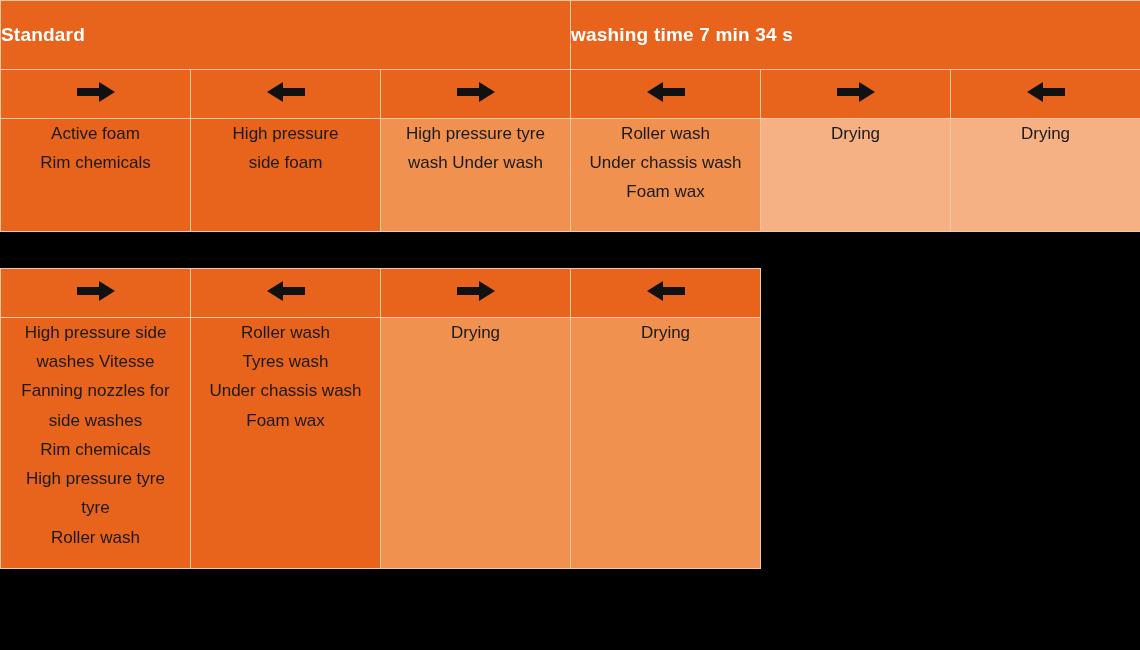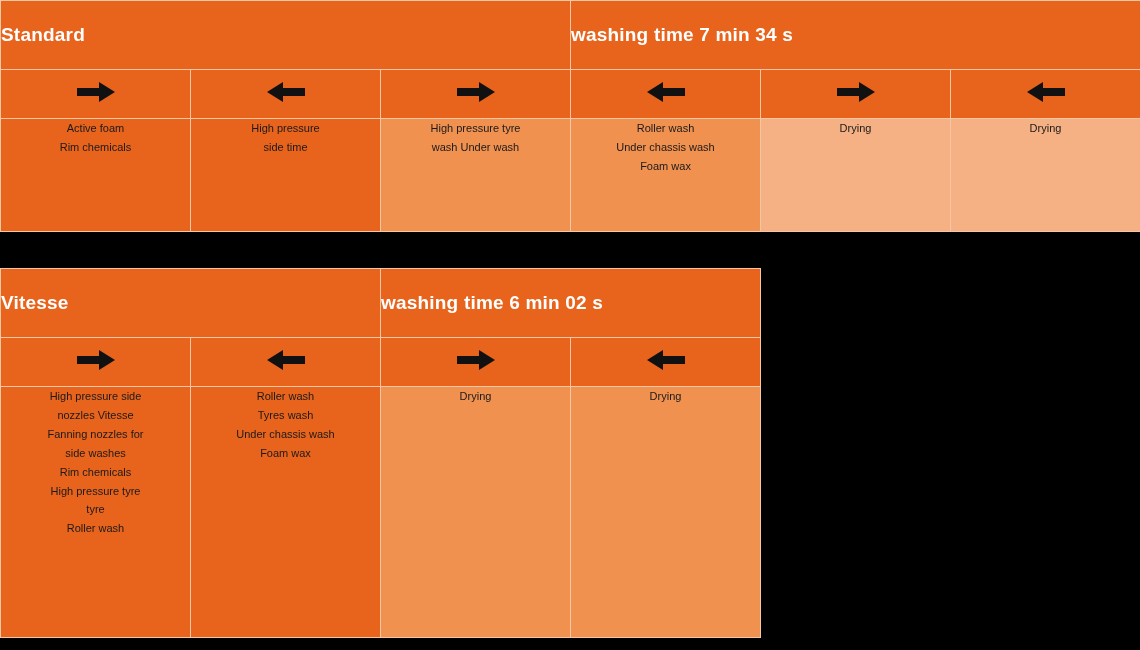--- a/index.html
+++ b/index.html
@@ -68,21 +68,21 @@
     height: 22px;
     line-height: 0;
   }
   .arrow-glyph svg { display: block; }
 
   
   .content-cell {
     vertical-align: top;
     text-align: center;
     color: #1A1A1A;
-    font-size: 11px;
+    font-size: 17px;
     line-height: 1.72;
     padding: 8px 6px 10px 6px;
   }
   .shade-dark   { background: #E8631C; }
   .shade-medium { background: #F09150; }
   .shade-light  { background: #F5B183; }
 
   .cell-line { display: block; white-space: nowrap; }
 
   
@@ -131,21 +131,21 @@
                 <path d="M40,7 L18,7 L18,1 L2,11 L18,21 L18,15 L40,15 Z" fill="#111111"></path>
               </svg></span></td>
         </tr>
       <tr id="std-content-row">
           <td class="content-cell shade-dark">
             <span class="cell-line">Active foam</span>
             <span class="cell-line">Rim chemicals</span>
           </td>
           <td class="content-cell shade-dark">
             <span class="cell-line">High pressure</span>
-            <span class="cell-line">side time</span>
+            <span class="cell-line">side foam</span>
           </td>
           <td class="content-cell shade-medium">
             <span class="cell-line">High pressure tyre</span>
             <span class="cell-line">wash Under wash</span>
           </td>
           <td class="content-cell shade-medium">
             <span class="cell-line">Roller wash</span>
             <span class="cell-line">Under chassis wash</span>
             <span class="cell-line">Foam wax</span>
           </td>
@@ -160,42 +160,38 @@
   </table>
 
   <table class="program-table" id="table-vitesse">
     <colgroup>
       <col style="width:190px">
         <col style="width:190px">
       <col style="width:190px">
         <col style="width:190px">
     </colgroup>
     <tbody>
-      <tr>
-        <td class="hdr-cell hdr-title" colspan="2">Vitesse</td>
-        <td class="hdr-cell hdr-time" colspan="2">washing time 6 min 02 s</td>
-      </tr>
       <tr id="vit-arrow-row">
           <td class="arrow-cell"><span class="arrow-glyph"><svg width="42" height="22" viewBox="0 0 42 22" xmlns="http://www.w3.org/2000/svg">
                 <path d="M2,7 L24,7 L24,1 L40,11 L24,21 L24,15 L2,15 Z" fill="#111111"></path>
               </svg></span></td>
           <td class="arrow-cell"><span class="arrow-glyph"><svg width="42" height="22" viewBox="0 0 42 22" xmlns="http://www.w3.org/2000/svg">
                 <path d="M40,7 L18,7 L18,1 L2,11 L18,21 L18,15 L40,15 Z" fill="#111111"></path>
               </svg></span></td>
           <td class="arrow-cell"><span class="arrow-glyph"><svg width="42" height="22" viewBox="0 0 42 22" xmlns="http://www.w3.org/2000/svg">
                 <path d="M2,7 L24,7 L24,1 L40,11 L24,21 L24,15 L2,15 Z" fill="#111111"></path>
               </svg></span></td>
           <td class="arrow-cell"><span class="arrow-glyph"><svg width="42" height="22" viewBox="0 0 42 22" xmlns="http://www.w3.org/2000/svg">
                 <path d="M40,7 L18,7 L18,1 L2,11 L18,21 L18,15 L40,15 Z" fill="#111111"></path>
               </svg></span></td>
         </tr>
       <tr id="vit-content-row">
           <td class="content-cell shade-dark">
             <span class="cell-line">High pressure side</span>
-            <span class="cell-line">nozzles Vitesse</span>
+            <span class="cell-line">washes Vitesse</span>
             <span class="cell-line">Fanning nozzles for</span>
             <span class="cell-line">side washes</span>
             <span class="cell-line">Rim chemicals</span>
             <span class="cell-line">High pressure tyre</span>
             <span class="cell-line">tyre</span>
             <span class="cell-line">Roller wash</span>
           </td>
           <td class="content-cell shade-dark">
             <span class="cell-line">Roller wash</span>
             <span class="cell-line">Tyres wash</span>

